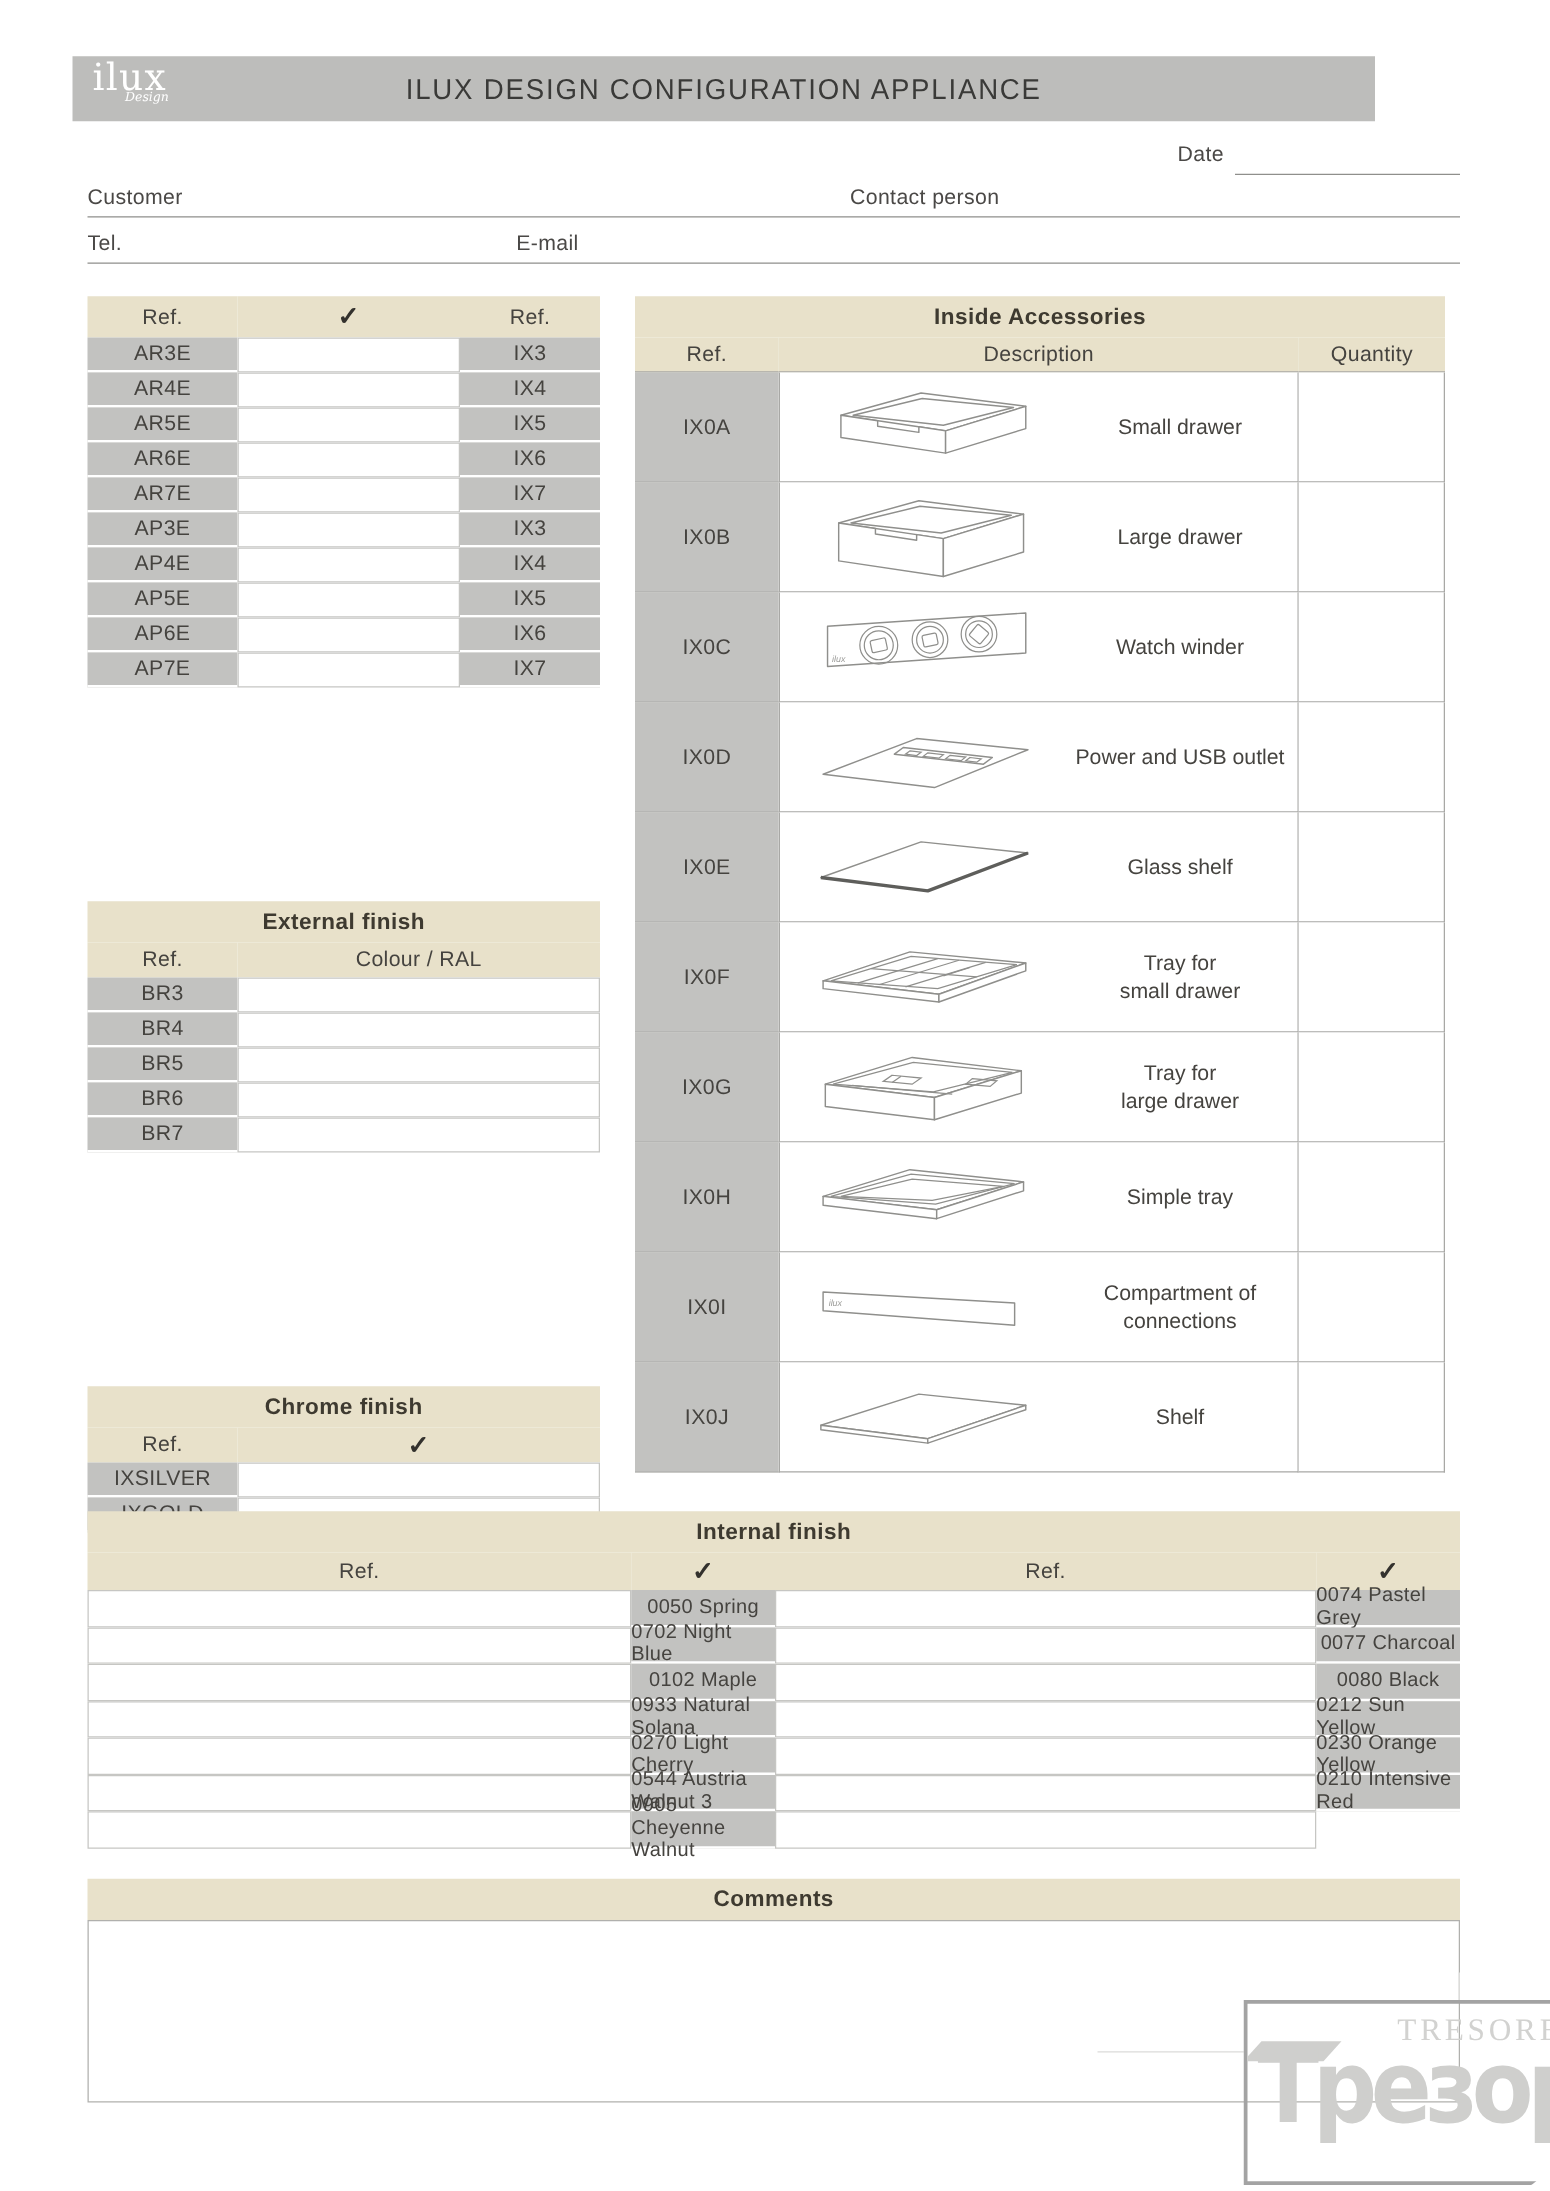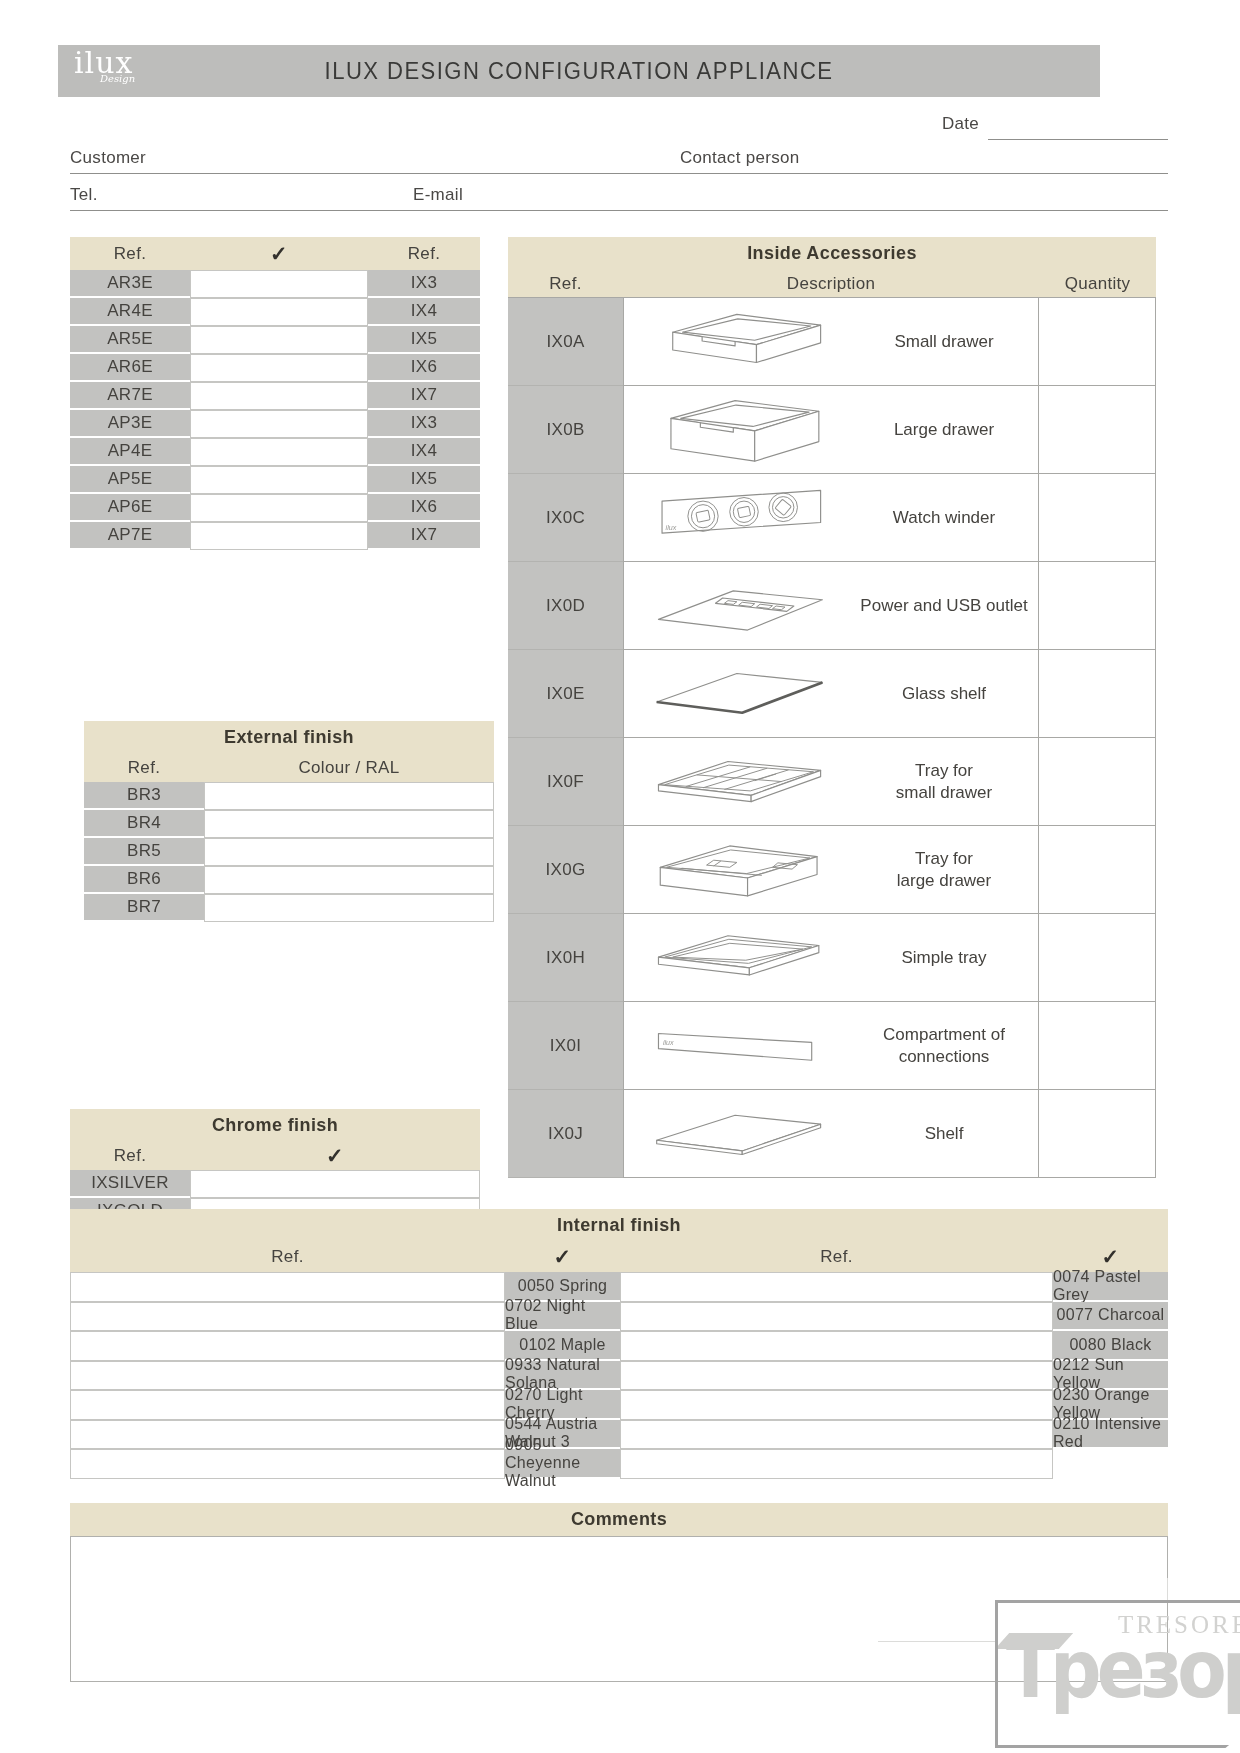--- a/index.html
+++ b/index.html
@@ -286,21 +286,21 @@
           <polygon class="draw-stroke" points="12,49 100,21 196,31 108,61"></polygon>
           <polygon class="draw-stroke" points="12,49 12,53 108,65 108,61"></polygon>
           <polygon class="draw-stroke" points="108,61 108,65 196,35 196,31"></polygon>
         </svg>
       </div>
       <div class="acc-label">Shelf</div>
     </div>
     <div class="acc-qty"></div>
   </div>
 
-  <div class="tbl" id="external-finish" style="left:70px; top:721px; width:444px; grid-template-columns:120px 290px; grid-template-rows:33px 28px repeat(5,28px);margin-left:14px;">
+  <div class="tbl" id="external-finish" style="left:70px; top:721px; width:444px; grid-template-columns:120px 290px; grid-template-rows:33px 28px repeat(5,28px);">
     <div class="t-title">External finish</div>
     <div class="cell beige">Ref.</div>
     <div class="cell beige">Colour / RAL</div>
 
     <div class="cell gray">BR3</div>
     <div class="cell inp"></div>
     <div class="cell gray">BR4</div>
     <div class="cell inp"></div>
     <div class="cell gray">BR5</div>
     <div class="cell inp"></div>

